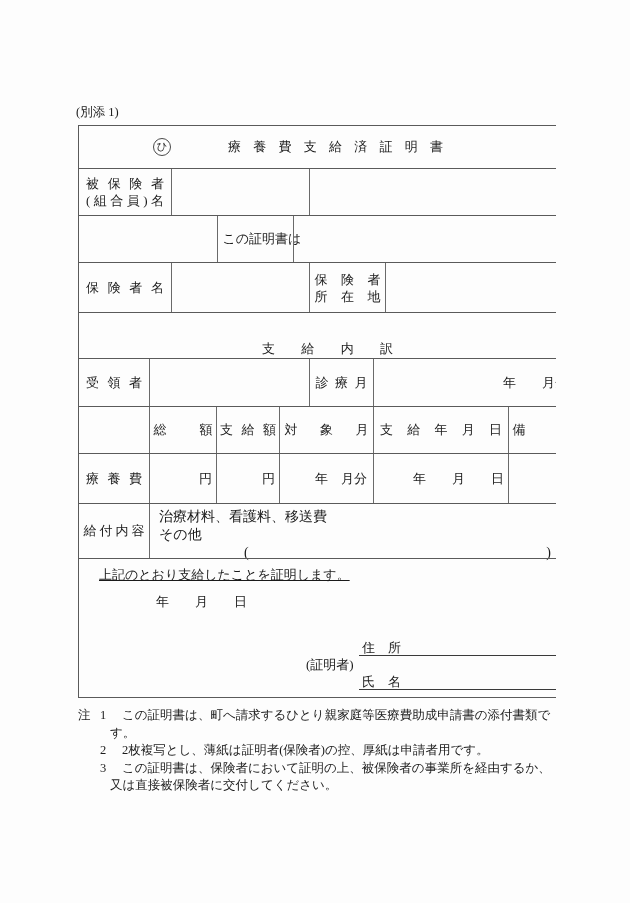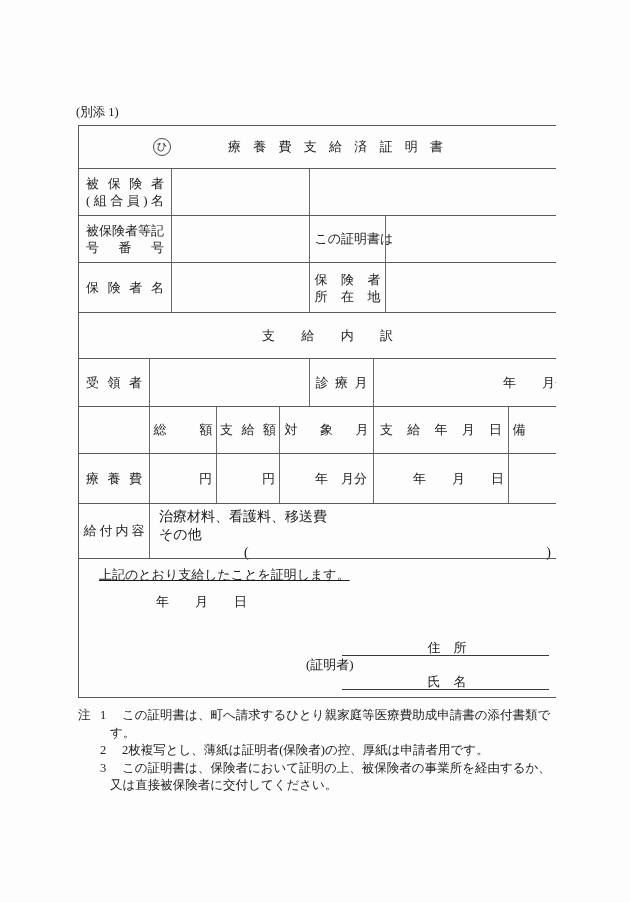--- a/index.html
+++ b/index.html
@@ -37,29 +37,29 @@
   .w-c1{width:67px} .w-c2{width:63px} .w-c3{width:94px} .w-c4{width:135px}
 
   .title-row { position:relative; justify-content:center; display:flex; align-items:center; }
   .mark-circle {
     position:absolute; left:74px; top:50%; transform:translateY(-50%);
     width:16px; height:16px; border:1px solid #4a4a4a; border-radius:50%;
     display:flex; align-items:center; justify-content:center; font-size:10.5px; line-height:1;
   }
   .title-text { width:215px; margin-left:16px; }
 
-  .sect-row { justify-content:center; display:flex; align-items:center; }
+  .sect-row { justify-content:center; display:flex; align-items:flex-end; }
 
   .ben-content { display:block; padding:4px 0 0 9px; line-height:18px; font-size:14px; }
   .paren-row { display:flex; justify-content:space-between; margin-left:85px; width:307px; }
 
   .cert-area { position:relative; display:block; font-size:13px; }
   .cert-statement { position:absolute; left:20px; top:7px;text-decoration:underline; }
   .cert-date { position:absolute; left:77px; top:34px; }
-  .sig-line { position:absolute; left:263px; width:207px; height:17px; border-bottom:1px solid #3a3a3a; padding-left:3px; box-sizing:border-box;text-align:center; }
+  .sig-line { position:absolute; left:280px; width:207px; height:17px; border-bottom:1px solid #3a3a3a; padding-left:3px; box-sizing:border-box; }
   .sig-addr { top:80px; } .sig-name { top:114px; }
   .sig-certifier { position:absolute; left:227px; top:97px; }
 
   
   .notes { position:absolute; left:78px; top:707px; width:483px; font-size:12.5px; line-height:17.5px; }
   .note-marker { position:absolute; left:0; top:0; }
   .note-item { position:relative; padding-left:32px; text-indent:12px; }
   .note-num { position:absolute; left:22px; top:0; text-indent:0; }
 </style>
 </head>
@@ -81,26 +81,20 @@
         <span class="two">
           <span class="j" style="width:78px">被保険者</span>
           <span class="j" style="width:78px">(組合員)名</span>
         </span>
       </div>
       <div class="cell w-val1"></div>
       <div class="cell grow"></div>
     </div>
 
     <div class="frow h-r2">
-      <div class="cell lbl w-lab1">
-        <span class="two">
-          <span class="j" style="width:78px">被保険者等記</span>
-          <span class="j" style="width:78px">号番号</span>
-        </span>
-      </div>
       <div class="cell w-val1"></div>
       <div class="cell lbl w-lab2">
         <span class="j" style="width:66px">この証明書は</span>
       </div>
       <div class="cell grow"></div>
     </div>
 
     <div class="frow h-r3">
       <div class="cell lbl w-lab1">
         <span class="j" style="width:78px">保険者名</span>

